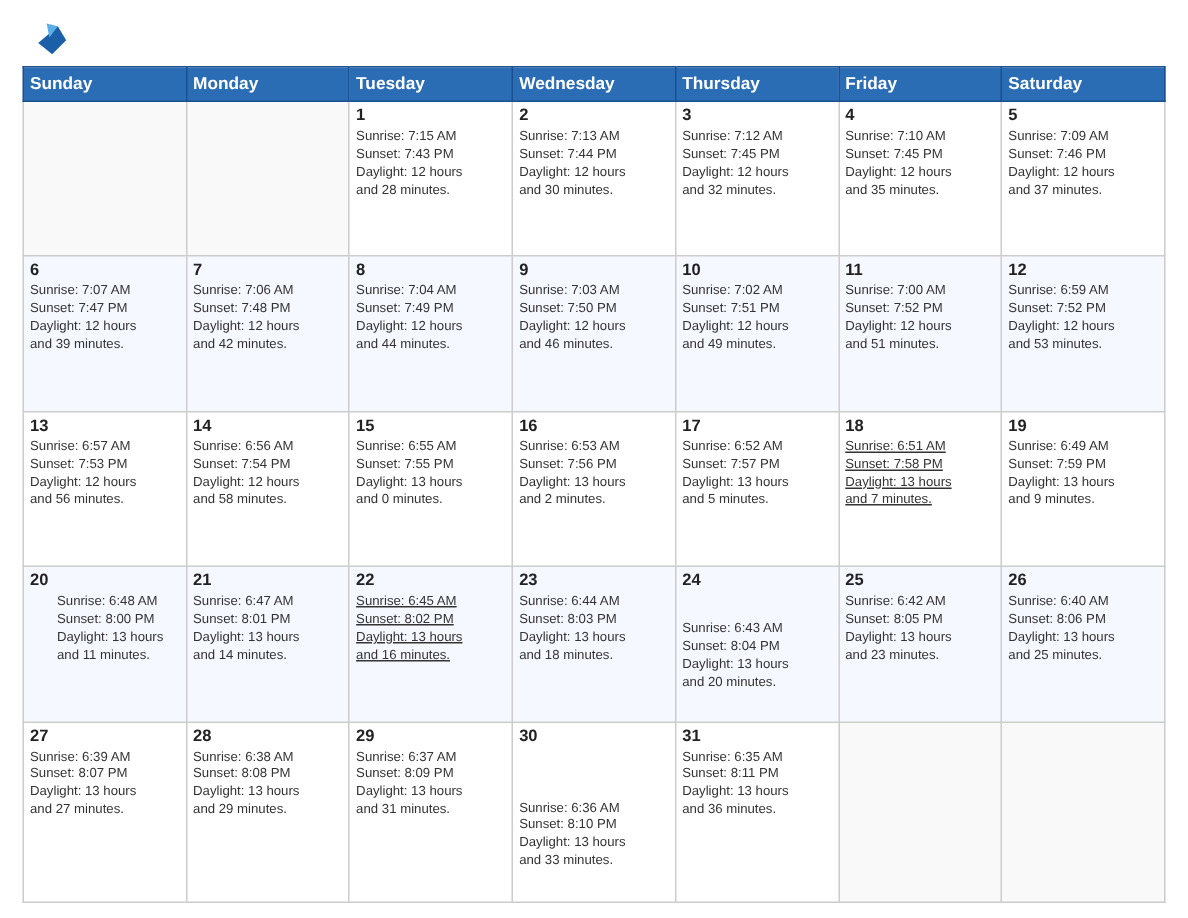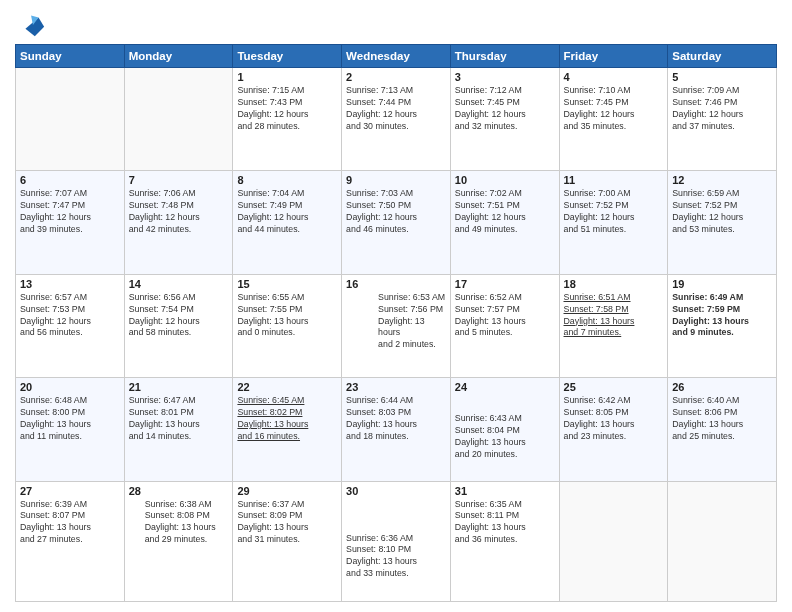--- a/index.html
+++ b/index.html
@@ -242,51 +242,51 @@
           </td>
           <td>
             <span class="day-number">15</span>
             <div class="day-info" style="white-space: pre-line;">Sunrise: 6:55 AM
 Sunset: 7:55 PM
 Daylight: 13 hours
 and 0 minutes.</div>
           </td>
           <td>
             <span class="day-number">16</span>
-            <div class="day-info" style="white-space: pre-line; margin-left: 32px;">Sunrise: 6:53 AM
+            <div class="day-info" style="white-space: pre-line;">Sunrise: 6:53 AM
 Sunset: 7:56 PM
 Daylight: 13 hours
 and 2 minutes.</div>
           </td>
           <td>
             <span class="day-number">17</span>
             <div class="day-info" style="white-space: pre-line;">Sunrise: 6:52 AM
 Sunset: 7:57 PM
 Daylight: 13 hours
 and 5 minutes.</div>
           </td>
           <td>
             <span class="day-number">18</span>
             <div class="day-info" style="white-space: pre-line; text-decoration: underline;">Sunrise: 6:51 AM
 Sunset: 7:58 PM
 Daylight: 13 hours
 and 7 minutes.</div>
           </td>
           <td>
             <span class="day-number">19</span>
-            <div class="day-info" style="white-space: pre-line; font-weight: bold;">Sunrise: 6:49 AM
+            <div class="day-info" style="white-space: pre-line;">Sunrise: 6:49 AM
 Sunset: 7:59 PM
 Daylight: 13 hours
 and 9 minutes.</div>
           </td>
         </tr>
         <tr>
           <td>
             <span class="day-number">20</span>
-            <div class="day-info" style="white-space: pre-line;">Sunrise: 6:48 AM
+            <div class="day-info" style="white-space: pre-line; margin-left: 18px;">Sunrise: 6:48 AM
 Sunset: 8:00 PM
 Daylight: 13 hours
 and 11 minutes.</div>
           </td>
           <td>
             <span class="day-number">21</span>
             <div class="day-info" style="white-space: pre-line;">Sunrise: 6:47 AM
 Sunset: 8:01 PM
 Daylight: 13 hours
 and 14 minutes.</div>
@@ -330,21 +330,21 @@
         <tr>
           <td>
             <span class="day-number">27</span>
             <div class="day-info" style="white-space: pre-line;">Sunrise: 6:39 AM
 Sunset: 8:07 PM
 Daylight: 13 hours
 and 27 minutes.</div>
           </td>
           <td>
             <span class="day-number">28</span>
-            <div class="day-info" style="white-space: pre-line; margin-left: 16px;">Sunrise: 6:38 AM
+            <div class="day-info" style="white-space: pre-line;">Sunrise: 6:38 AM
 Sunset: 8:08 PM
 Daylight: 13 hours
 and 29 minutes.</div>
           </td>
           <td>
             <span class="day-number">29</span>
             <div class="day-info" style="white-space: pre-line;">Sunrise: 6:37 AM
 Sunset: 8:09 PM
 Daylight: 13 hours
 and 31 minutes.</div>

